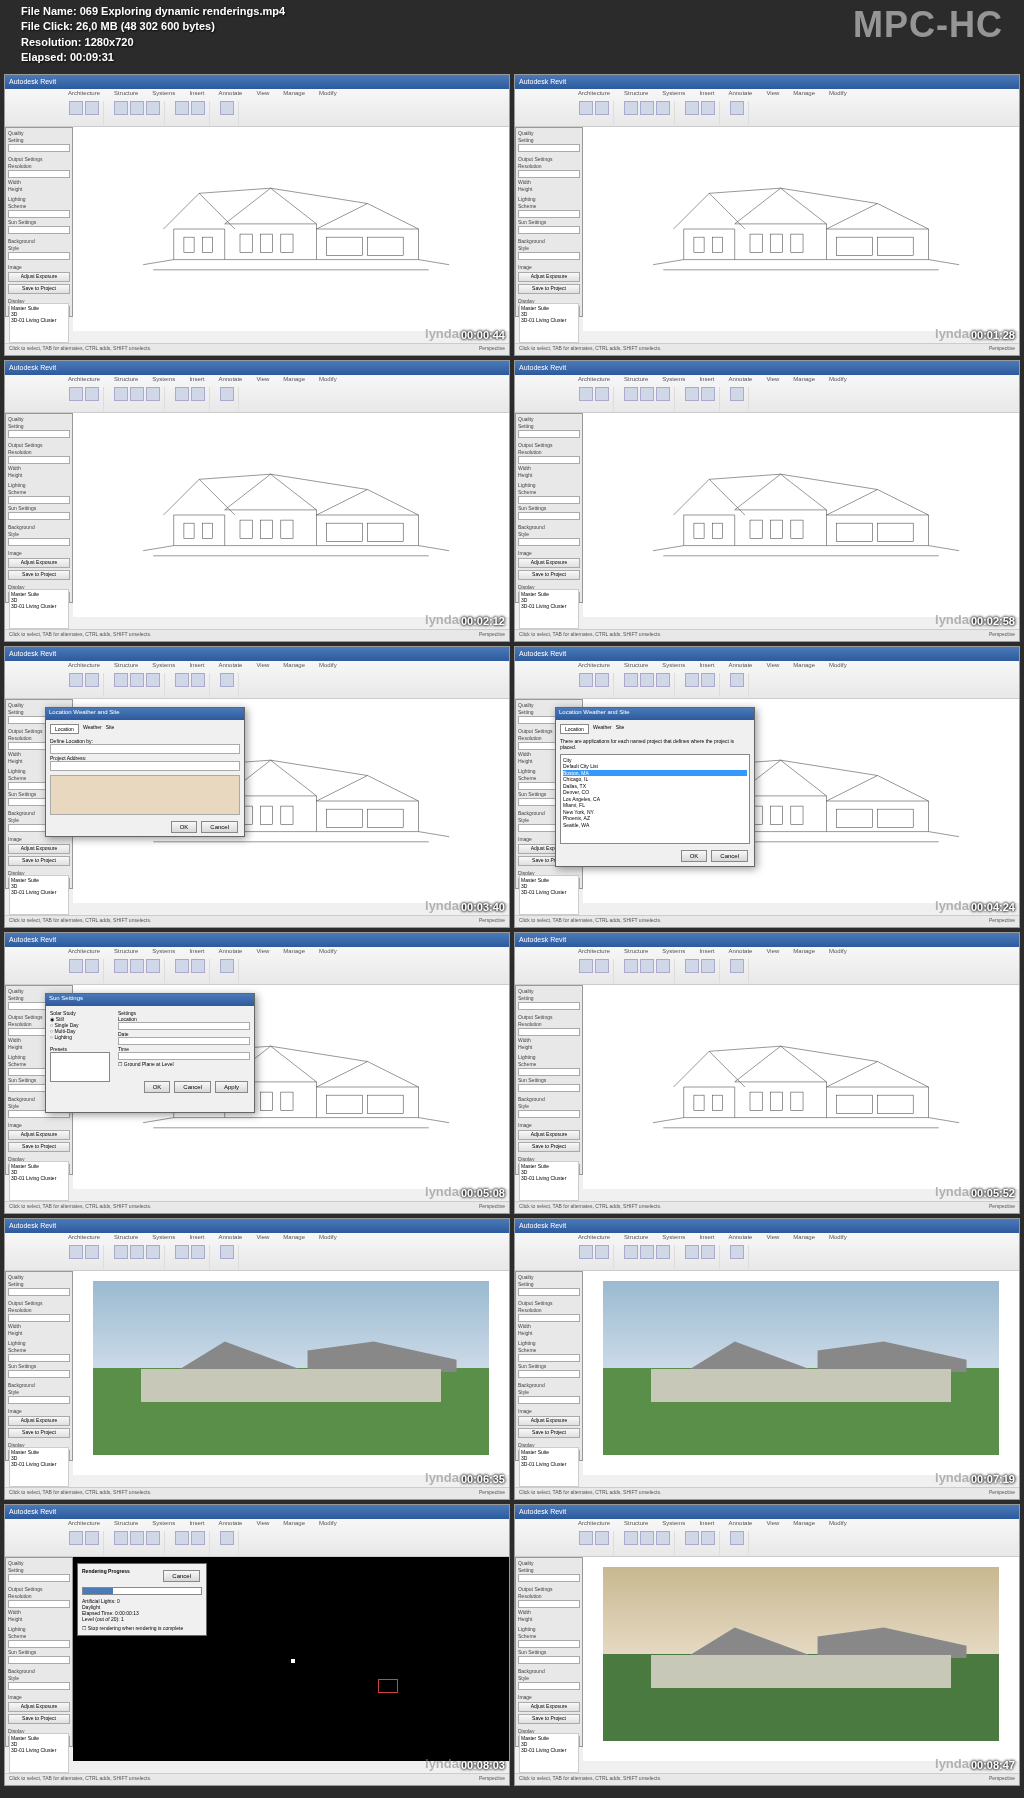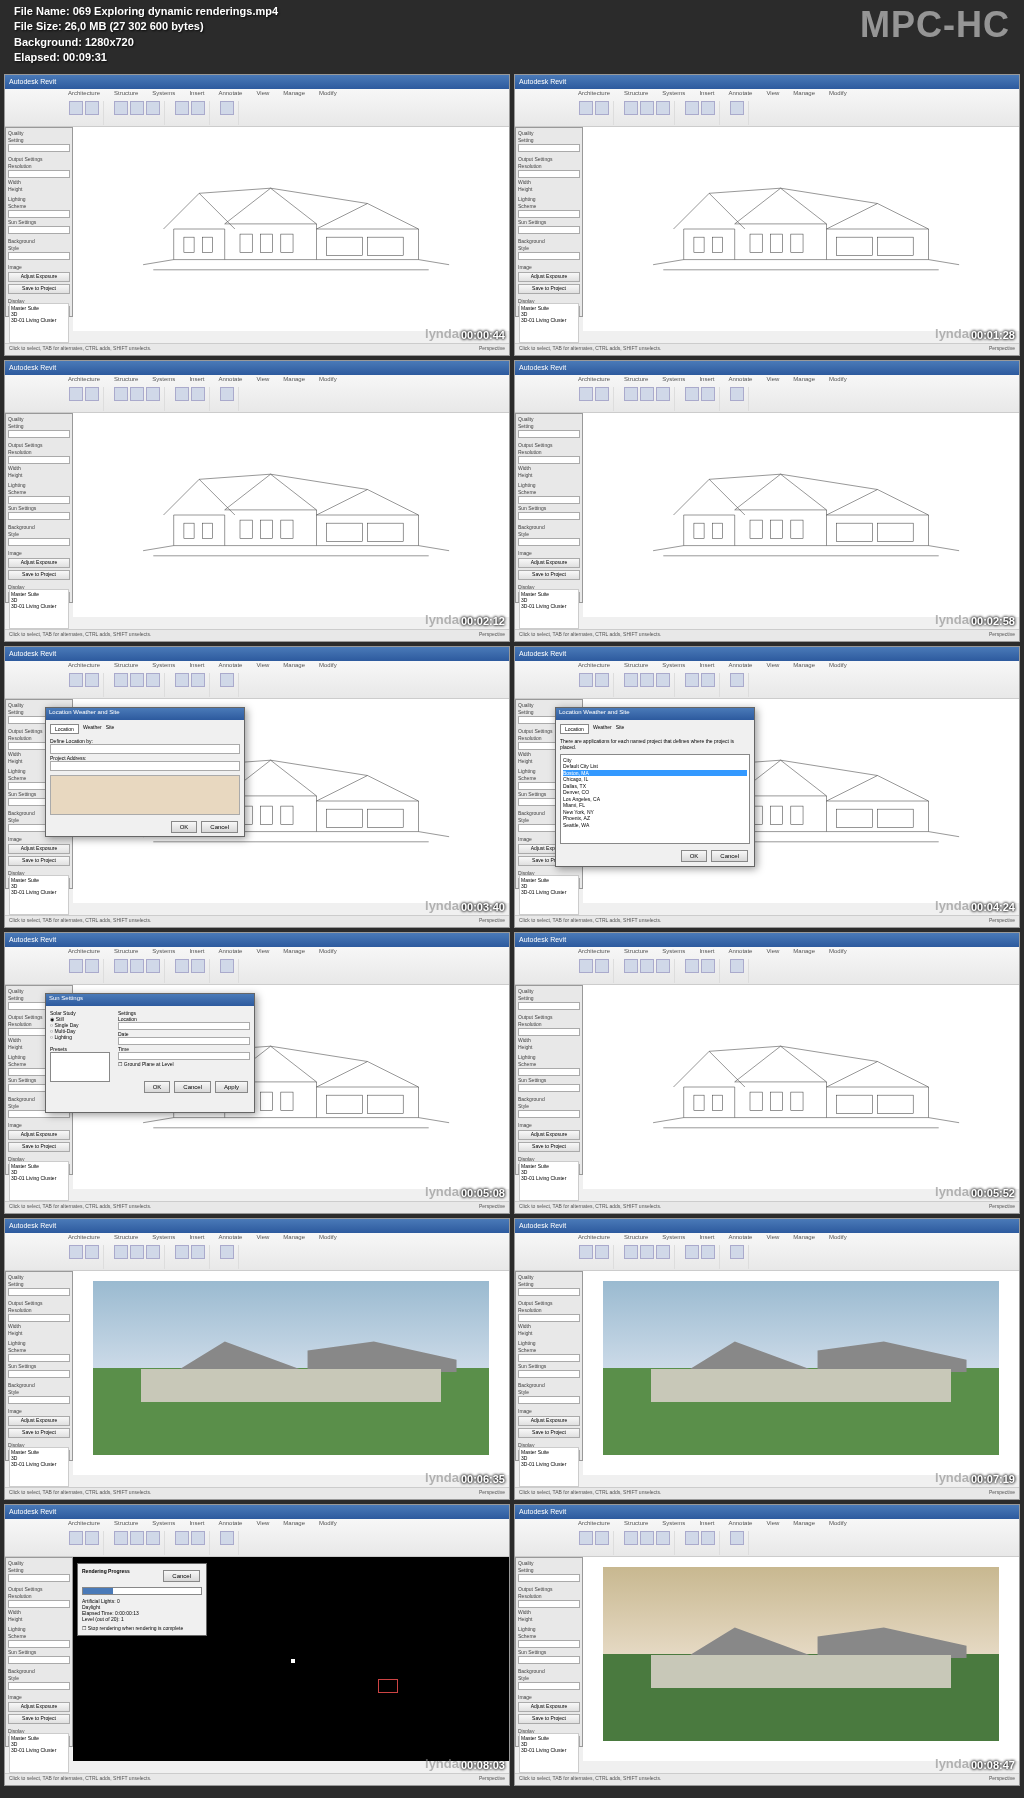--- a/index.html
+++ b/index.html
@@ -1,17 +1,17 @@
 <!DOCTYPE html>
 <html><head>
 <meta charset="utf-8">
 <style>
 * { margin: 0; padding: 0; box-sizing: border-box; }
 body { background: #2b2b2b; font-family: Arial, sans-serif; width: 1024px; }
-.header { padding: 4px 14px; display: flex; justify-content: space-between; align-items: flex-start; }
+.header { padding: 4px 21px; display: flex; justify-content: space-between; align-items: flex-start; }
 .file-info { color: #fff; font-size: 11px; line-height: 1.4; font-weight: bold; text-shadow: 1px 1px 2px rgba(0,0,0,0.8); }
 .app-title { color: #fff; font-size: 36px; font-weight: bold; opacity: 0.5; letter-spacing: 1px; font-family: Arial, sans-serif; }
 .grid { display: grid; grid-template-columns: 1fr 1fr; gap: 4px; padding: 4px; }
 .thumb { position: relative; background: #f0f0f0; border: 1px solid #999; height: 282px; overflow: hidden; }
 .thumb-title { position: absolute; top: 0; left: 0; right: 0; height: 14px; background: linear-gradient(#4a7ab8, #2d5a9e); color: #fff; font-size: 7px; display: flex; align-items: center; padding: 0 4px; }
 .thumb-ribbon { position: absolute; top: 14px; left: 0; right: 0; height: 38px; background: linear-gradient(#f7f7f7, #e8e8e8); border-bottom: 1px solid #ccc; }
 .ribbon-tabs { display: flex; height: 10px; font-size: 6px; color: #555; gap: 8px; padding: 0 60px; }
 .ribbon-tab { padding: 1px 3px; }
 .ribbon-content { display: flex; height: 28px; padding: 2px 60px; gap: 6px; }
 .ribbon-group { border-right: 1px solid #ddd; padding: 0 4px; display: flex; gap: 2px; }
@@ -41,22 +41,22 @@
 .render-progress { position: absolute; top: 0; left: 0; width: 130px; background: #f0f0f0; border: 1px solid #666; padding: 4px; font-size: 5px; }
 .progress-bar { width: 100%; height: 8px; background: #fff; border: 1px solid #888; margin-bottom: 3px; }
 .progress-fill { width: 25%; height: 100%; background: #4a7ab8; }
 </style>
 </head>
 <body>
 
 <div class="header">
   <div class="file-info">
     <div><span>File Name:</span> <span>069 Exploring dynamic renderings.mp4</span></div>
-    <div><span>File Size:</span> <span>26,0 MB (27 302 600 bytes)</span></div>
-    <div><span>Background:</span> <span>1280x720</span></div>
+    <div><span>File Click:</span> <span>26,0 MB (48 302 600 bytes)</span></div>
+    <div><span>Resolution:</span> <span>1280x720</span></div>
     <div><span>Elapsed:</span> <span>00:09:31</span></div>
   </div>
   <div class="app-title">MPC-HC</div>
 </div>
 
 <div class="grid" id="grid">
     <div class="thumb">
       <div class="thumb-title">Autodesk Revit</div>
   <div class="thumb-ribbon">
     <div class="ribbon-tabs">

